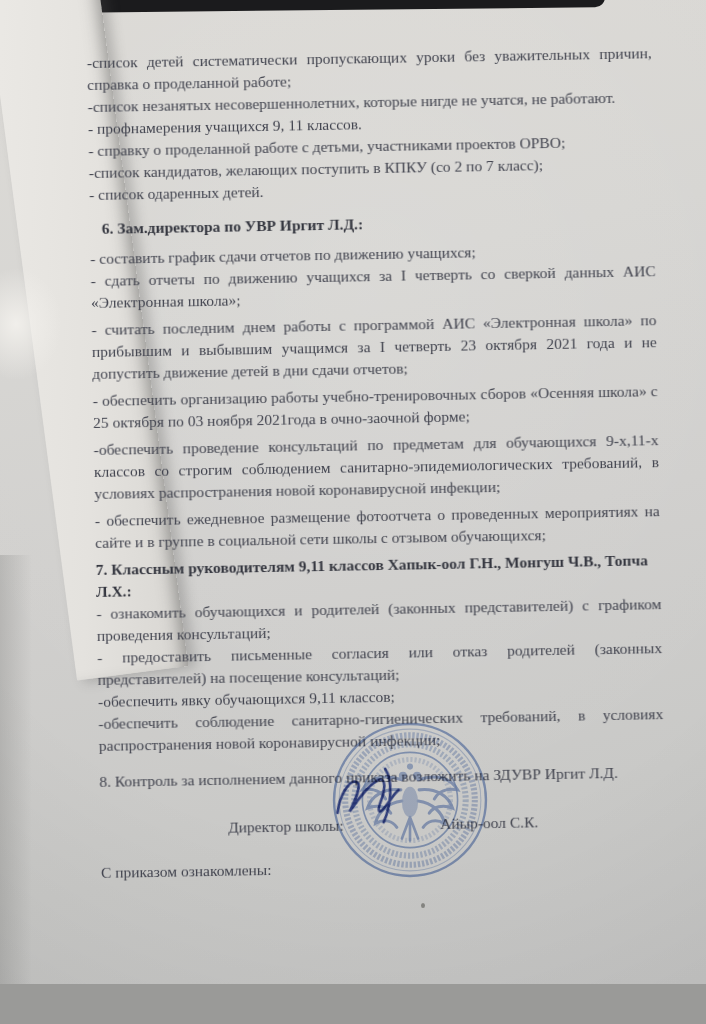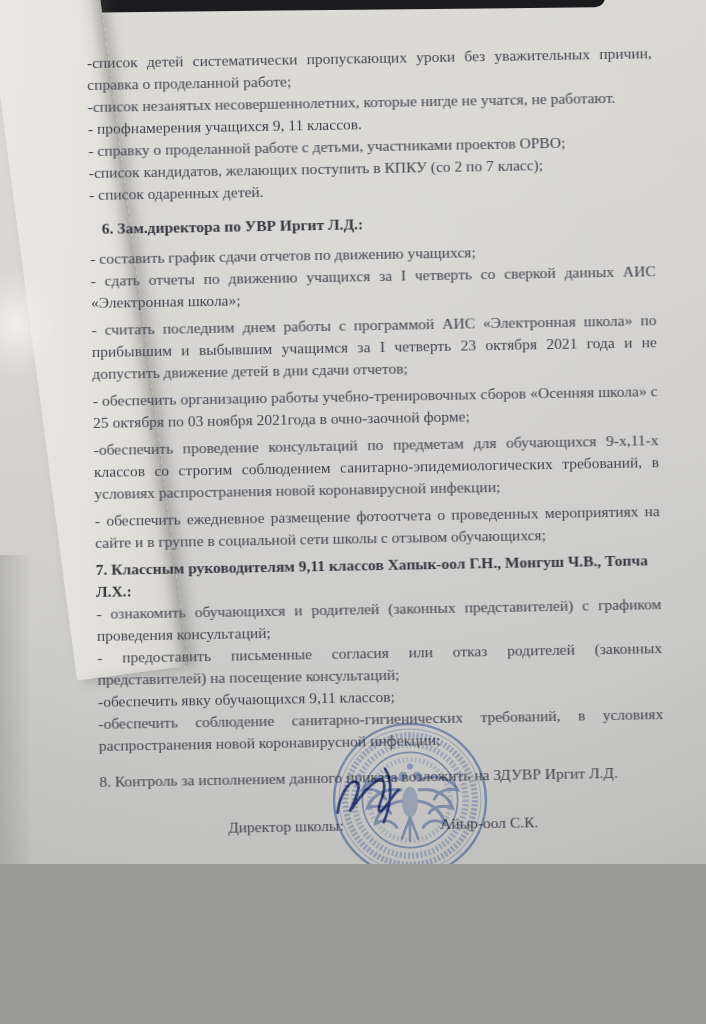--- a/index.html
+++ b/index.html
@@ -1,17 +1,17 @@
 <!DOCTYPE html>
 <html><head>
 <meta charset="utf-8">
 <style>
   html, body { margin:0; padding:0; background:#9a9a98; }
   .photo {
-    position:relative; width:706px; height:864px; overflow:hidden;
+    position:relative; width:706px; height:984px; overflow:hidden;
     background:
       radial-gradient(130% 100% at 52% 30%, rgba(255,255,255,.10) 0%, rgba(255,255,255,0) 55%, rgba(0,0,0,.09) 100%),
       linear-gradient(168deg, #dcdad6 0%, #d6d5d2 30%, #d0cfcd 55%, #c9c9c7 80%, #c5c5c4 100%);
     font-family:"Liberation Serif", serif;
   }
   
   .top-band {
     position:absolute; left:60px; top:-8px; width:545px; height:18px;
     background:#1b1b1d; border-radius:0 0 10px 16px; transform:rotate(-0.6deg);
   }

